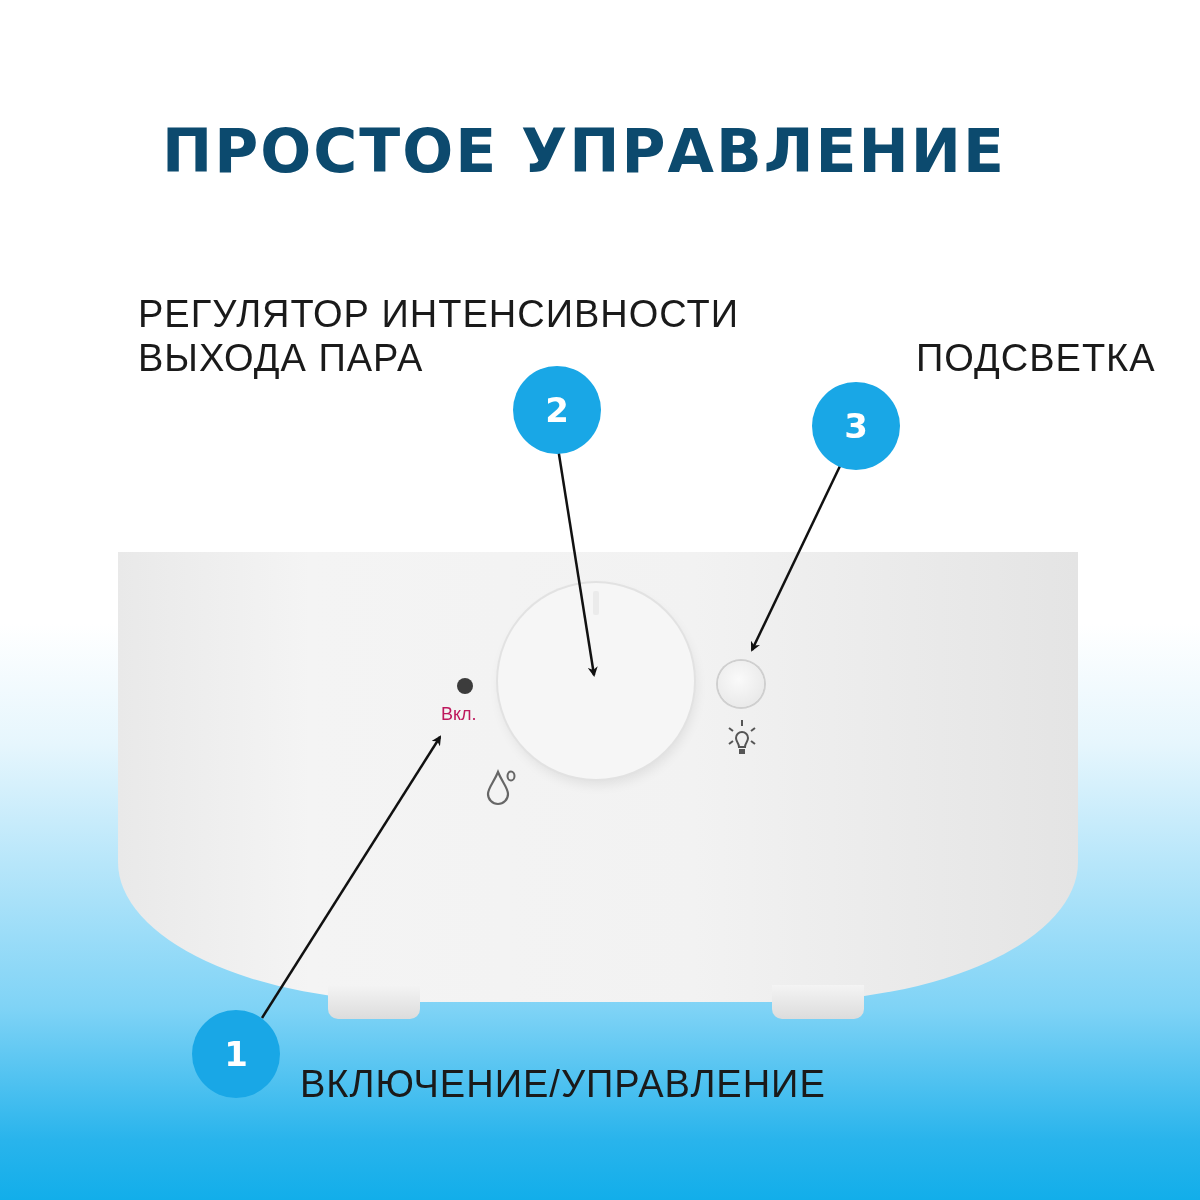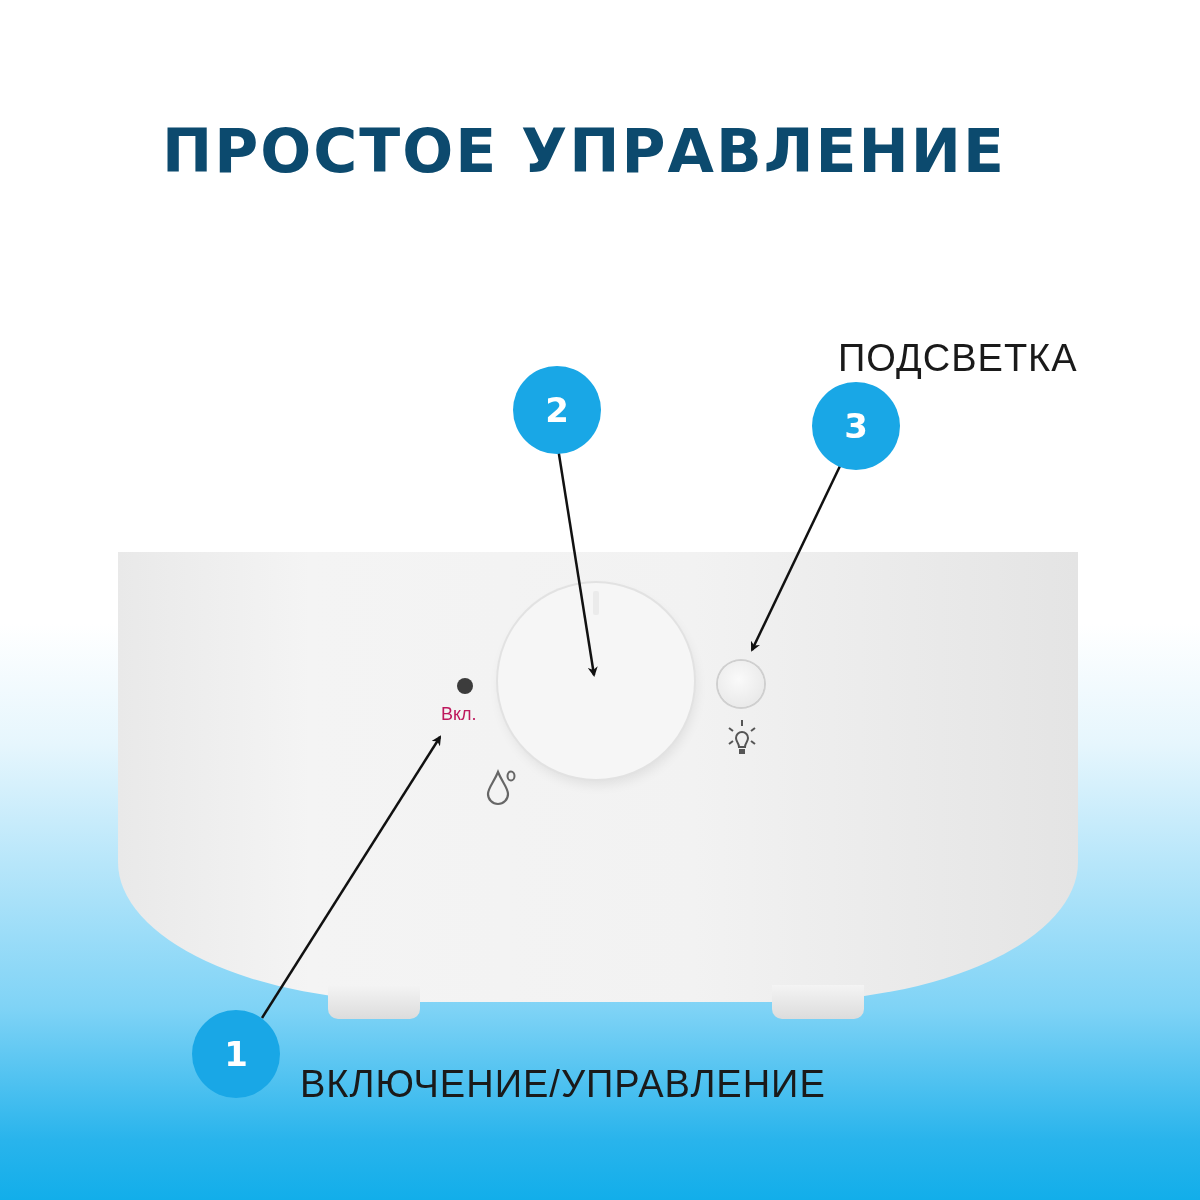--- a/index.html
+++ b/index.html
@@ -12,21 +12,21 @@
     position:absolute; left:122px; top:116px;
     font-size:60px; font-weight:bold; letter-spacing:2px; color:#0c4a6e;
     font-family:"DejaVu Sans", sans-serif;
     margin-left:40px;
   }
   .label {
     position:absolute; font-size:38px; color:#1a1a1a; letter-spacing:1px;
     font-family:"Liberation Sans", sans-serif; line-height:44px;
   }
   .lbl-2 { left:138px; top:292px; }
-  .lbl-3 { left:838px; top:336px; }
+  .lbl-3 { left:916px; top:336px; }
   .lbl-1 { left:300px; top:1062px; }
   .badge {
     position:absolute; width:88px; height:88px; border-radius:50%;
     background:#19a7e6; color:#fff; font-weight:bold; font-size:34px;
     display:flex; align-items:center; justify-content:center;
     font-family:"DejaVu Sans", sans-serif;
   }
   .b2 { left:513px; top:366px; }
   .b3 { left:812px; top:382px; }
   .b1 { left:192px; top:1010px; }
@@ -55,20 +55,22 @@
   }
   svg.overlay { position:absolute; left:0; top:0; width:1200px; height:1200px; pointer-events:none; }
   .ico { position:absolute; }
 </style>
 </head>
 <body>
 
 <div class="title">ПРОСТОЕ УПРАВЛЕНИЕ</div>
 
 <div class="label lbl-2">
+  <div>РЕГУЛЯТОР ИНТЕНСИВНОСТИ</div>
+  <div>ВЫХОДА ПАРА</div>
 </div>
 <div class="label lbl-3">ПОДСВЕТКА</div>
 
 <div class="device"></div>
 <div class="foot foot-l"></div>
 <div class="foot foot-r"></div>
 
 <div class="led"></div>
 <div class="vkl">Вкл.</div>
 

